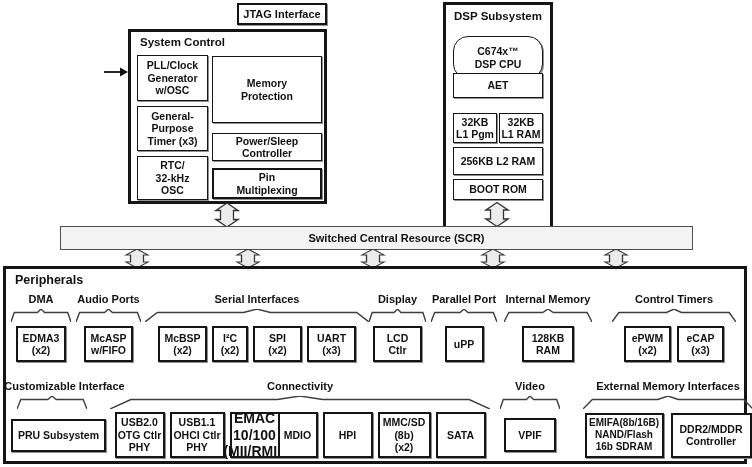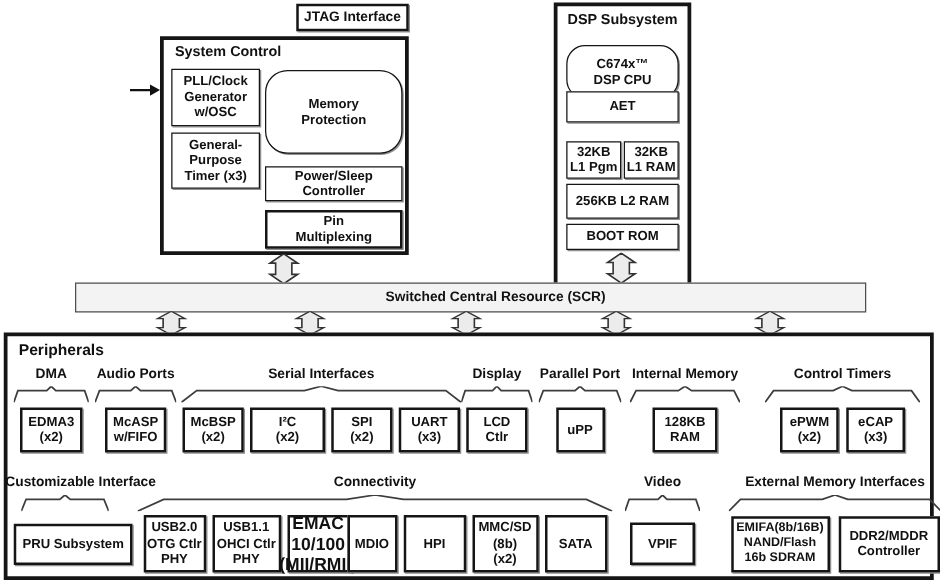--- a/index.html
+++ b/index.html
@@ -40,21 +40,24 @@
   </svg>
 
   <div class="frame abs" style="left:128px;top:29px;width:199px;height:175px;">
     <div class="abs title" style="left:9px;top:4px;">System Control</div>
     <div class="bx thin abs" style="left:6px;top:23px;width:71px;height:46px;">PLL/Clock
 Generator
 w/OSC</div>
     <div class="bx thin abs" style="left:6px;top:74px;width:71px;height:45px;">General-
 Purpose
 Timer (x3)</div>
-    <div class="bx thin abs" style="left:81px;top:24px;width:110px;height:67px;border-radius:18px;">Memory
+    <div class="bx thin abs" style="left:6px;top:124px;width:71px;height:44px;">RTC/
+32-kHz
+OSC</div>
+    <div class="bx thin abs" style="left:81px;top:24px;width:110px;height:67px;">Memory
 Protection</div>
     <div class="bx thin abs" style="left:81px;top:101px;width:110px;height:28px;">Power/Sleep
 Controller</div>
     <div class="bx thick abs" style="left:81px;top:136px;width:110px;height:31px;">Pin
 Multiplexing</div>
   </div>
 
   <div class="frame abs" style="left:443px;top:2px;width:110px;height:240px;">
     <div class="abs title" style="left:0;top:5px;width:104px;text-align:center;">DSP Subsystem</div>
     <div class="bx thin abs" style="left:7px;top:31px;width:90px;height:43px;border-radius:15px;">C674x™
@@ -119,21 +122,21 @@
     </div>
 
     <div class="grp" style="left:139px;top:24px;width:224px;">
       <div class="grp-label">Serial Interfaces</div>
       <svg class="brace" viewBox="0 0 100 13" preserveAspectRatio="none">
           <polyline points="0,13 5.5,3.5 44,3.5 50,0 56,3.5 94.5,3.5 100,13"></polyline>
         </svg>
       <div class="row-boxes">
         <div class="bx" style="width:49px;height:36px;">McBSP
 (x2)</div>
-        <div class="bx" style="width:60px;height:36px;">I²C
+        <div class="bx" style="width:36px;height:36px;">I²C
 (x2)</div>
         <div class="bx" style="width:49px;height:36px;">SPI
 (x2)</div>
         <div class="bx" style="width:49px;height:36px;">UART
 (x3)</div>
       </div>
     </div>
 
     <div class="grp" style="left:363px;top:24px;width:57px;">
       <div class="grp-label">Display</div>

